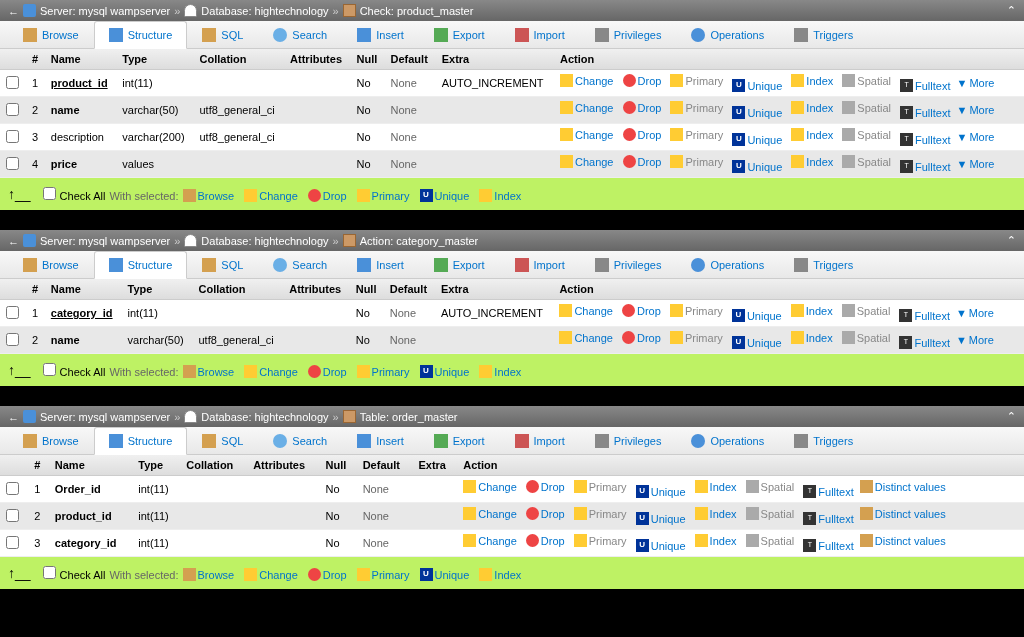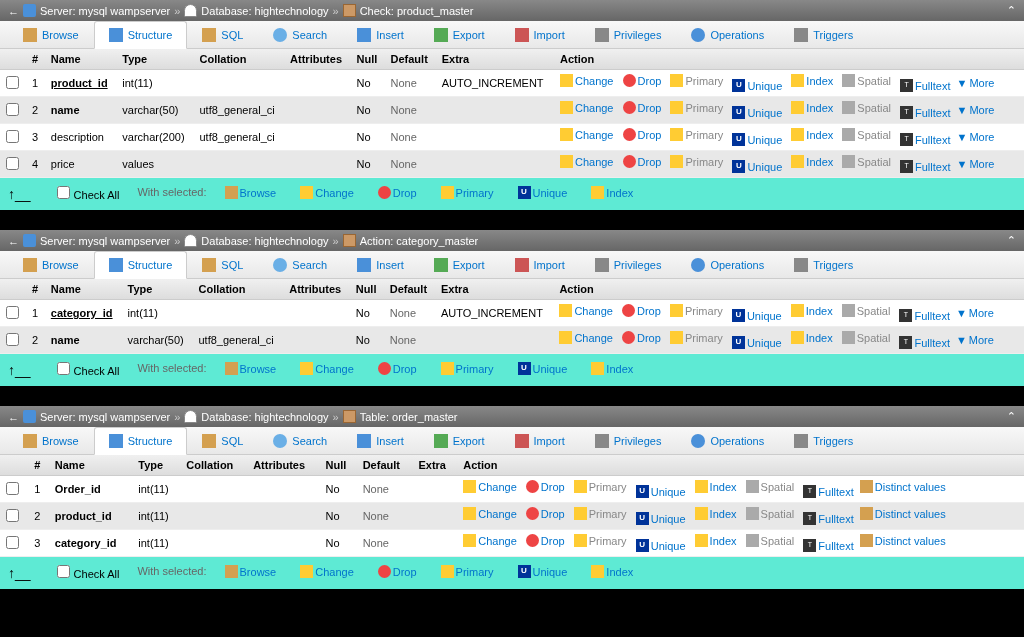--- a/index.html
+++ b/index.html
@@ -13,21 +13,21 @@
 .tab{padding:6px 14px;display:flex;align-items:center;gap:5px;color:#0073cc;cursor:pointer;border:1px solid transparent;border-bottom:none}
 .tab.active{background:#fff;border:1px solid #ccc;border-bottom:1px solid #fff;margin-bottom:-1px;border-radius:3px 3px 0 0}
 .tab .ico{width:14px;height:14px;display:inline-block}
 table{width:100%;border-collapse:collapse;background:#fff}
 th{background:linear-gradient(#f0f0f0,#ddd);text-align:left;padding:4px 6px;font-weight:bold;font-size:11px;border-bottom:1px solid #ccc}
 td{padding:4px 6px;font-size:11px;border-bottom:1px solid #eee}
 tr.odd{background:#fff}
 tr.even{background:#e8e8e8}
 .act{color:#0073cc;cursor:pointer;display:inline-flex;align-items:center;gap:2px;margin-right:6px}
 .act.gray{color:#888}
-.footer{padding:8px;display:flex;align-items:flex-start;gap:18px;background:#5eead4}
+.footer{padding:8px;display:flex;align-items:flex-end;gap:4px;background:#bef264}
 .arrow-up{font-size:14px;margin-right:4px}
 .chk{margin:0 4px}
 .name-u{text-decoration:underline;font-weight:bold}
 .italic{color:#666}
 .ico{width:13px;height:13px;display:inline-block;vertical-align:middle}
 .i-server{background:#4a90d9;border-radius:2px}
 .i-db{background:#fff;border:1px solid #888;border-radius:50% 50% 10% 10%}
 .i-table{background:#c96;border:1px solid #963}
 .i-browse{background:#d4a050}
 .i-struct{background:#4a90d9}
@@ -172,21 +172,21 @@
   <span class="act"><span class="ico i-drop"></span>Drop</span>
   <span class="act gray"><span class="ico i-key"></span>Primary</span>
   <span class="act"><span class="ico i-u">U</span>Unique</span>
   <span class="act"><span class="ico i-idx"></span>Index</span>
   <span class="act gray"><span class="ico i-spa"></span>Spatial</span>
   <span class="act"><span class="ico i-ft">T</span>Fulltext</span><span class="act"><span>▼</span>More</span></td>
   </tr>
           <tr class="even">
     <td><input type="checkbox" style=""></td>
     <td>4</td>
-    <td><span class="" style="font-weight:normal">price</span></td>
+    <td><span class="" style="font-weight:bold">price</span></td>
     <td>values</td>
     <td></td>
     <td></td>
     <td>No</td>
     <td class="italic">None</td>
     <td></td>
     <td><span class="act"><span class="ico i-pencil"></span>Change</span>
   <span class="act"><span class="ico i-drop"></span>Drop</span>
   <span class="act gray"><span class="ico i-key"></span>Primary</span>
   <span class="act"><span class="ico i-u">U</span>Unique</span>

